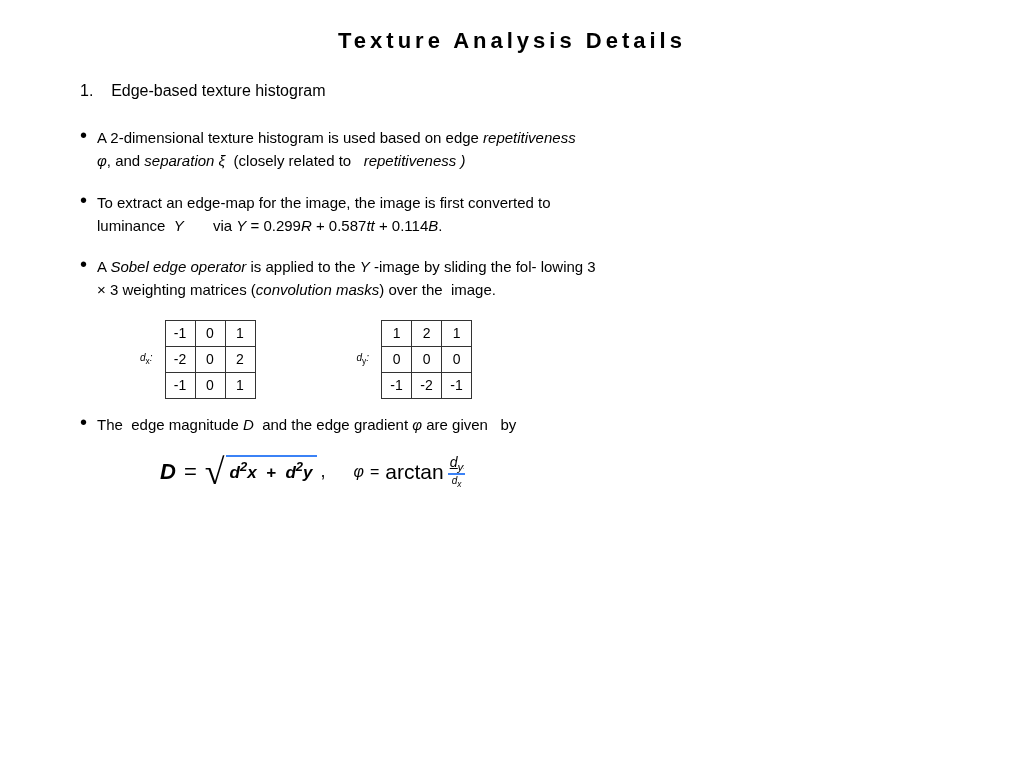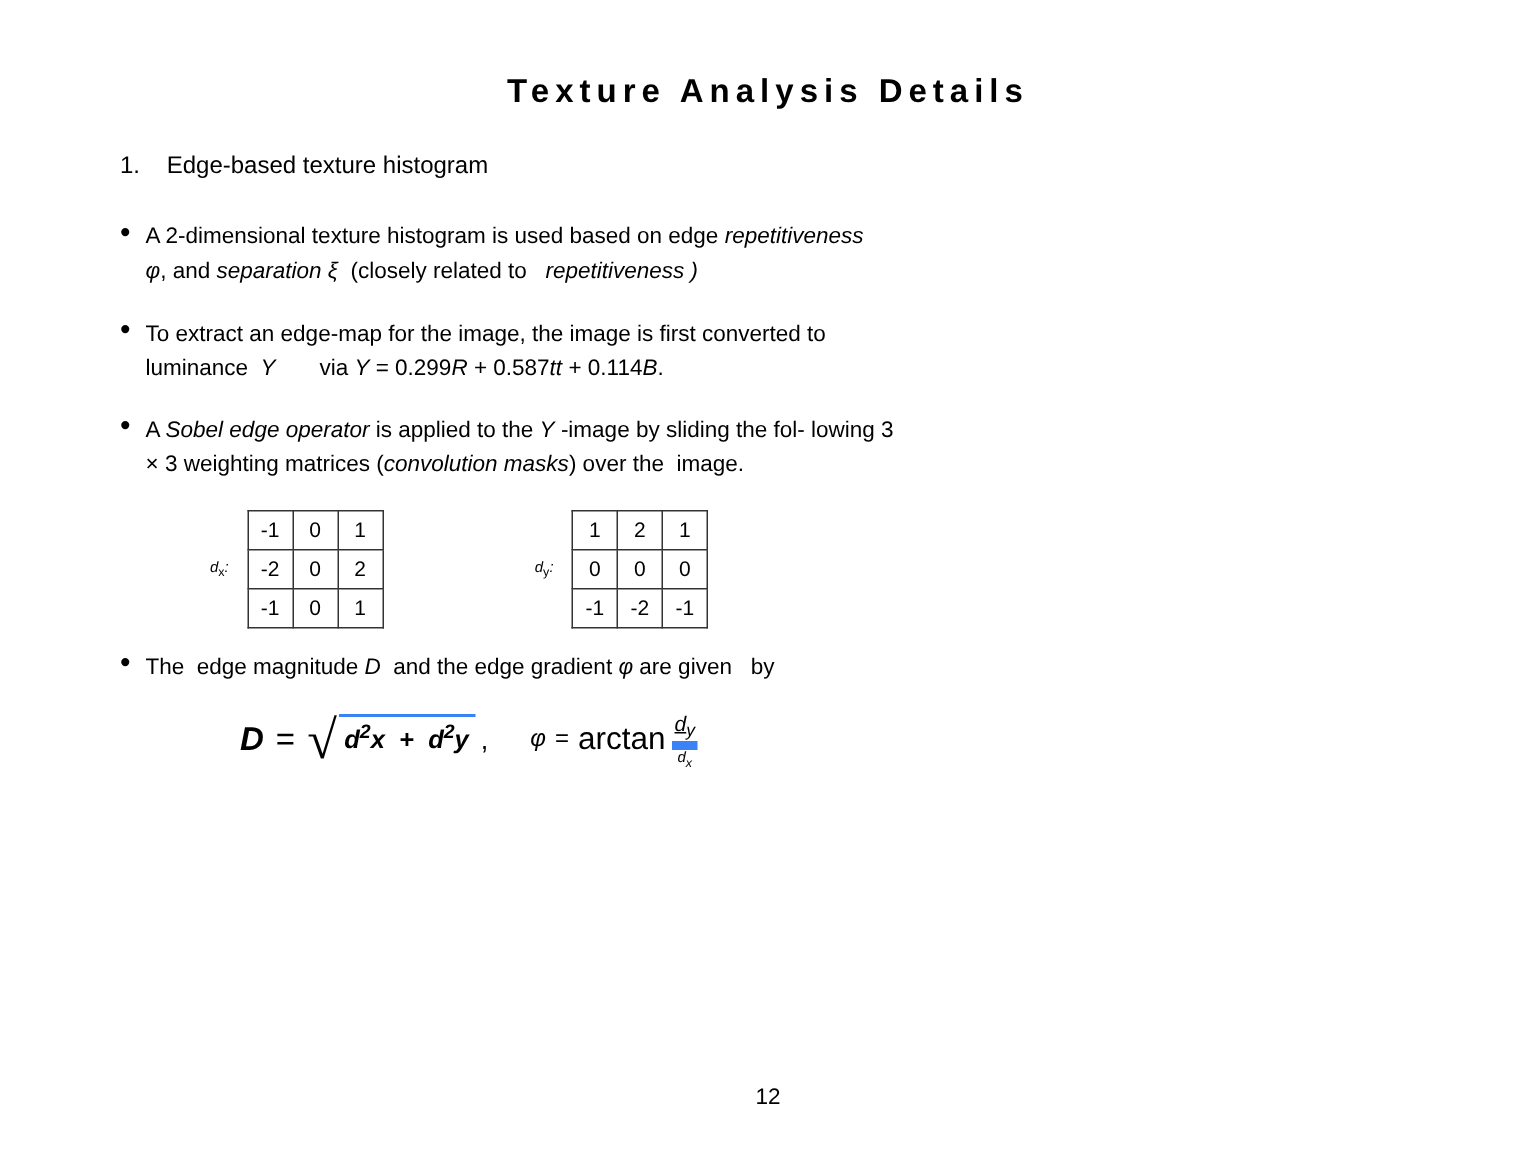--- a/index.html
+++ b/index.html
@@ -9,21 +9,21 @@
       font-size: 15px;
       color: #000;
       width: 1024px;
       height: 768px;
       overflow: hidden;
       position: relative;
     }
     .page {
       width: 1024px;
       height: 768px;
-      padding: 48px 80px 40px 80px;
+      padding: 28px 80px 40px 80px;
       position: relative;
     }
     .title {
       text-align: center;
       font-weight: bold;
       font-size: 22px;
       letter-spacing: 4px;
       margin-bottom: 28px;
     }
     .section-heading {
@@ -99,21 +99,21 @@
       align-items: center;
     }
     .fraction {
       display: inline-flex;
       flex-direction: column;
       align-items: center;
       vertical-align: middle;
       margin-left: 4px;
     }
     .fraction .numerator {
-      border-bottom: 6px solid #3b82f6;
+      border-bottom: 2px solid #3b82f6;
       padding: 0 2px;
       font-size: 14px;
       text-decoration: underline;
     }
     .fraction .denominator {
       padding: 0 2px;
       font-size: 14px;
     }
     .page-number {
       position: absolute;
@@ -242,14 +242,13 @@
       <em style="font-size:16px;">φ</em>
       <span style="font-size:16px; margin: 0 6px; font-style:normal;">=</span>
       <span style="font-size:21px; font-style:normal;">arctan</span>
       <span class="fraction" style="margin-left:4px;">
         <span class="numerator" style="font-style:italic; font-size:14px;"><em>d<sub>y</sub></em></span>
         <span class="denominator" style="font-style:italic; font-size:10px;"><em>d<sub>x</sub></em></span>
       </span>
     </span>
   </div>
 
-  <div class="page-number">12</div>
 </div>
 
 </body></html>

